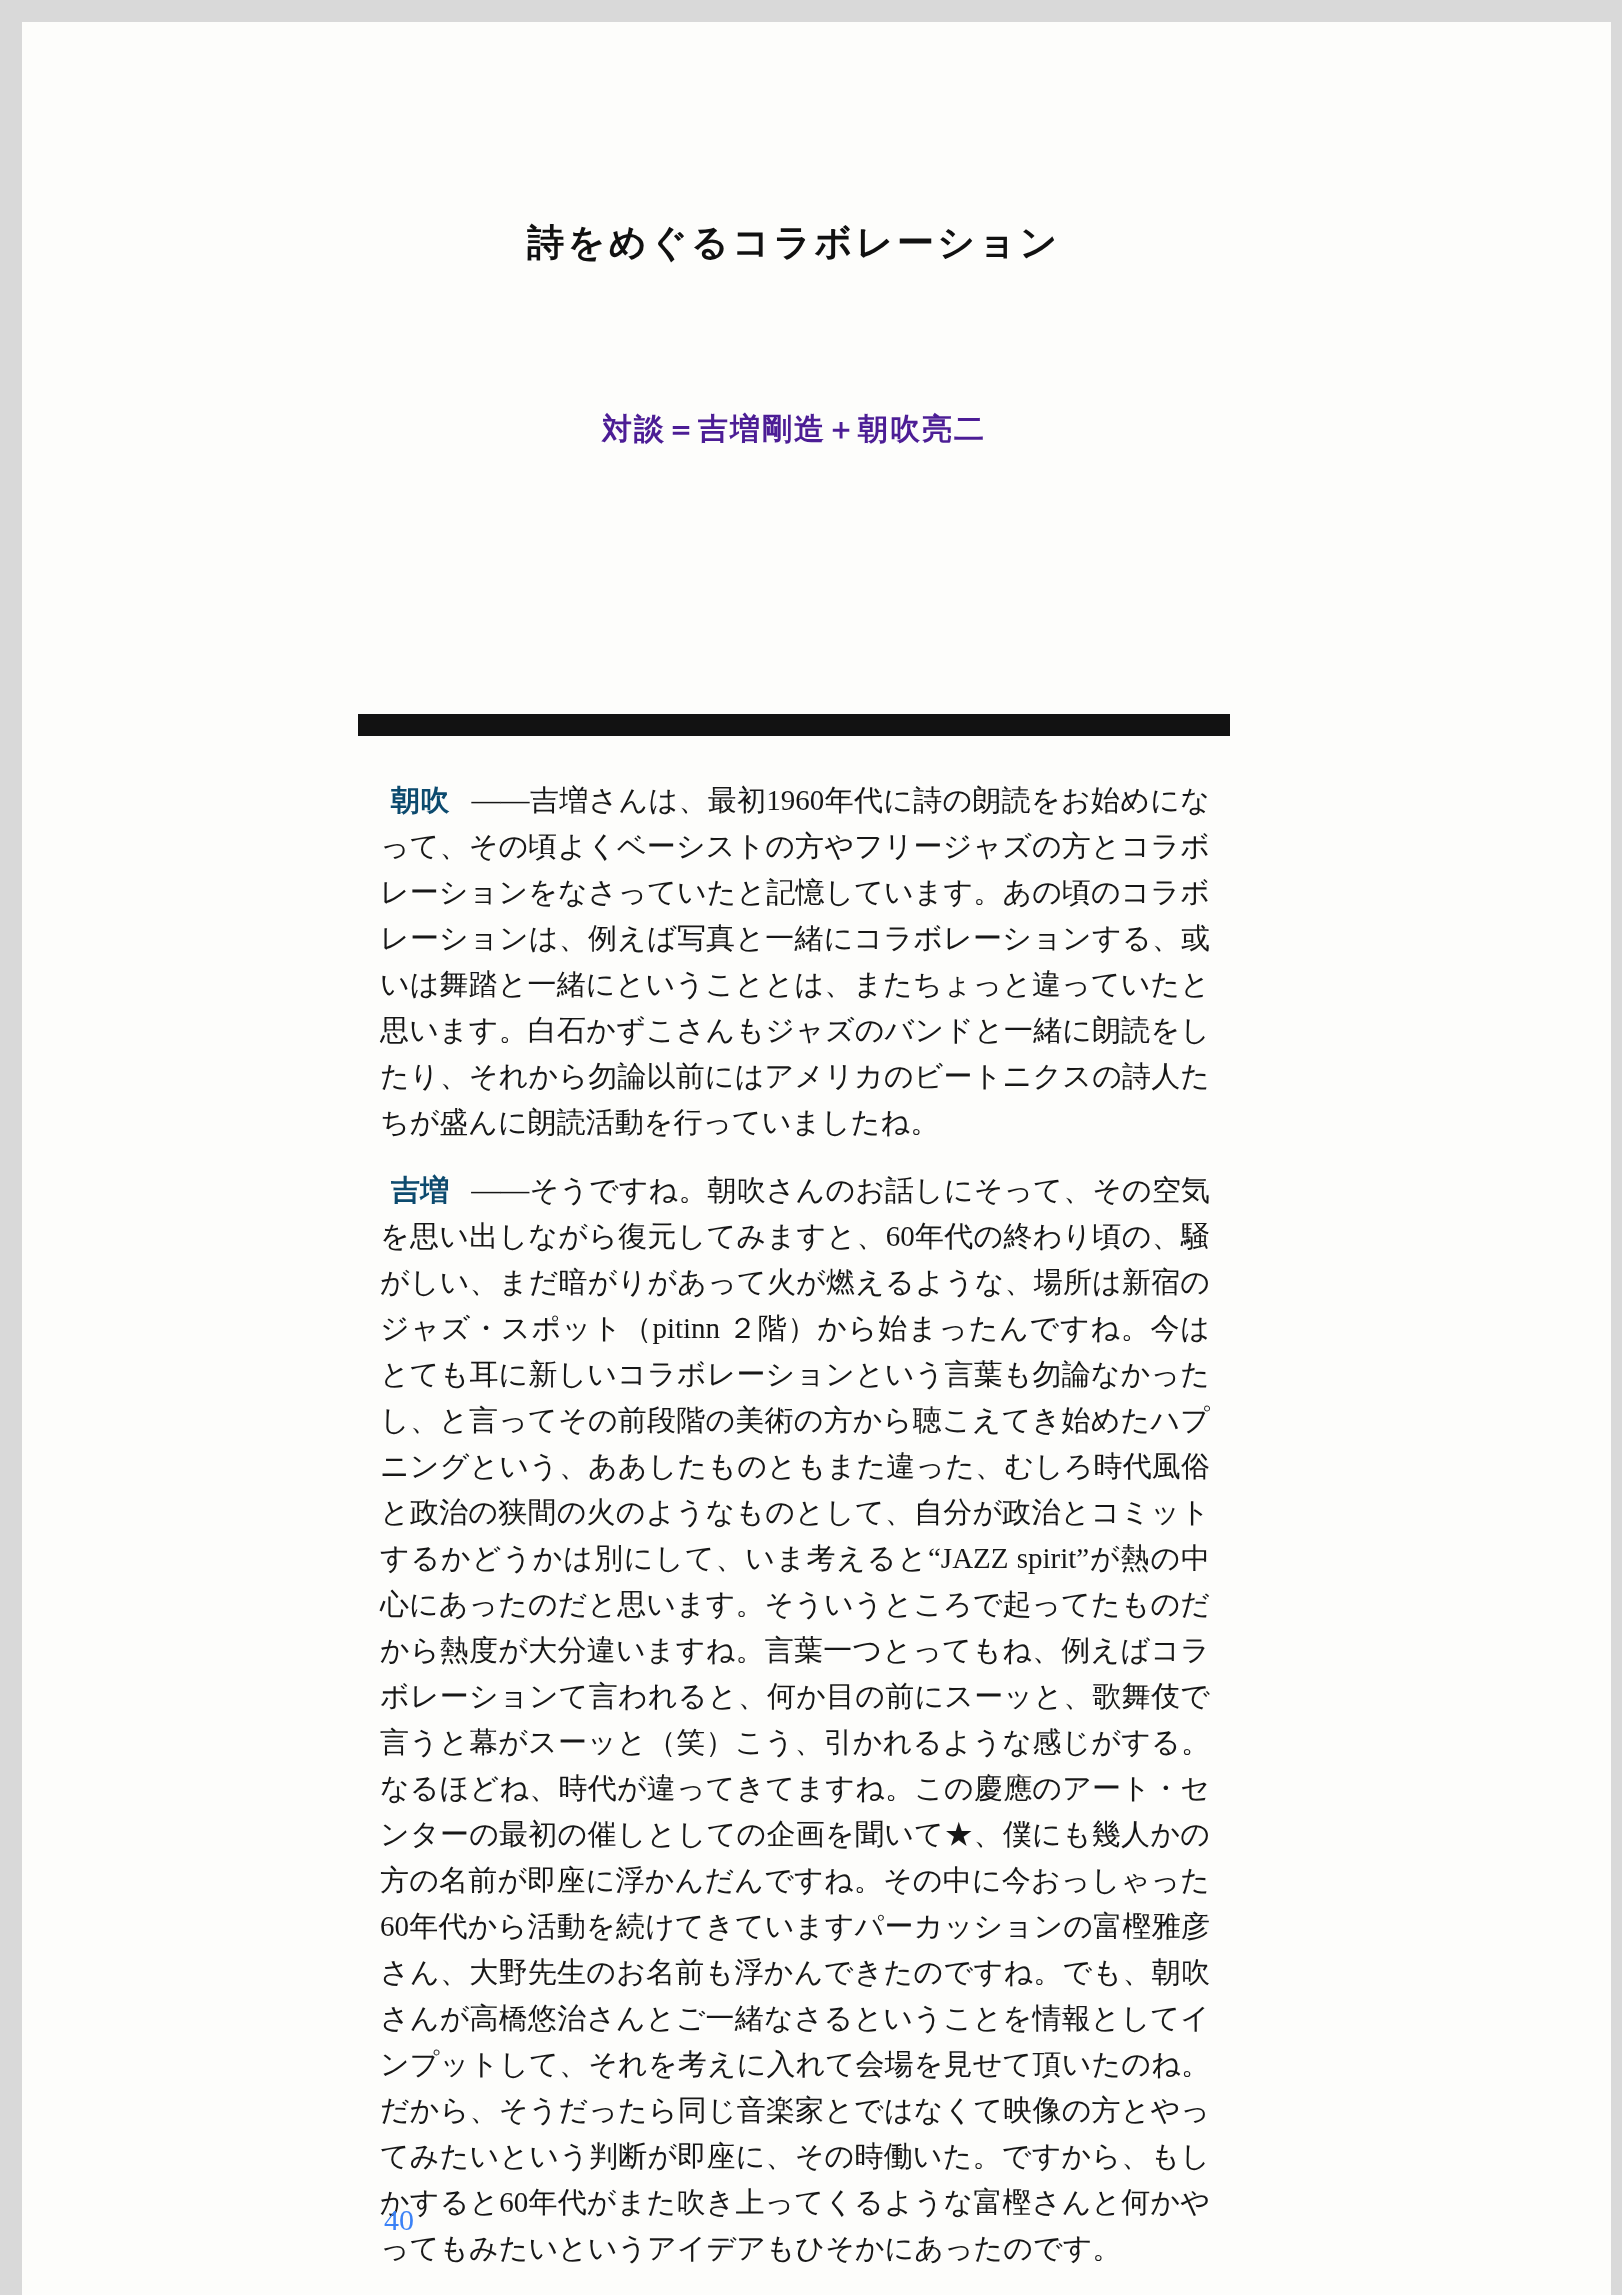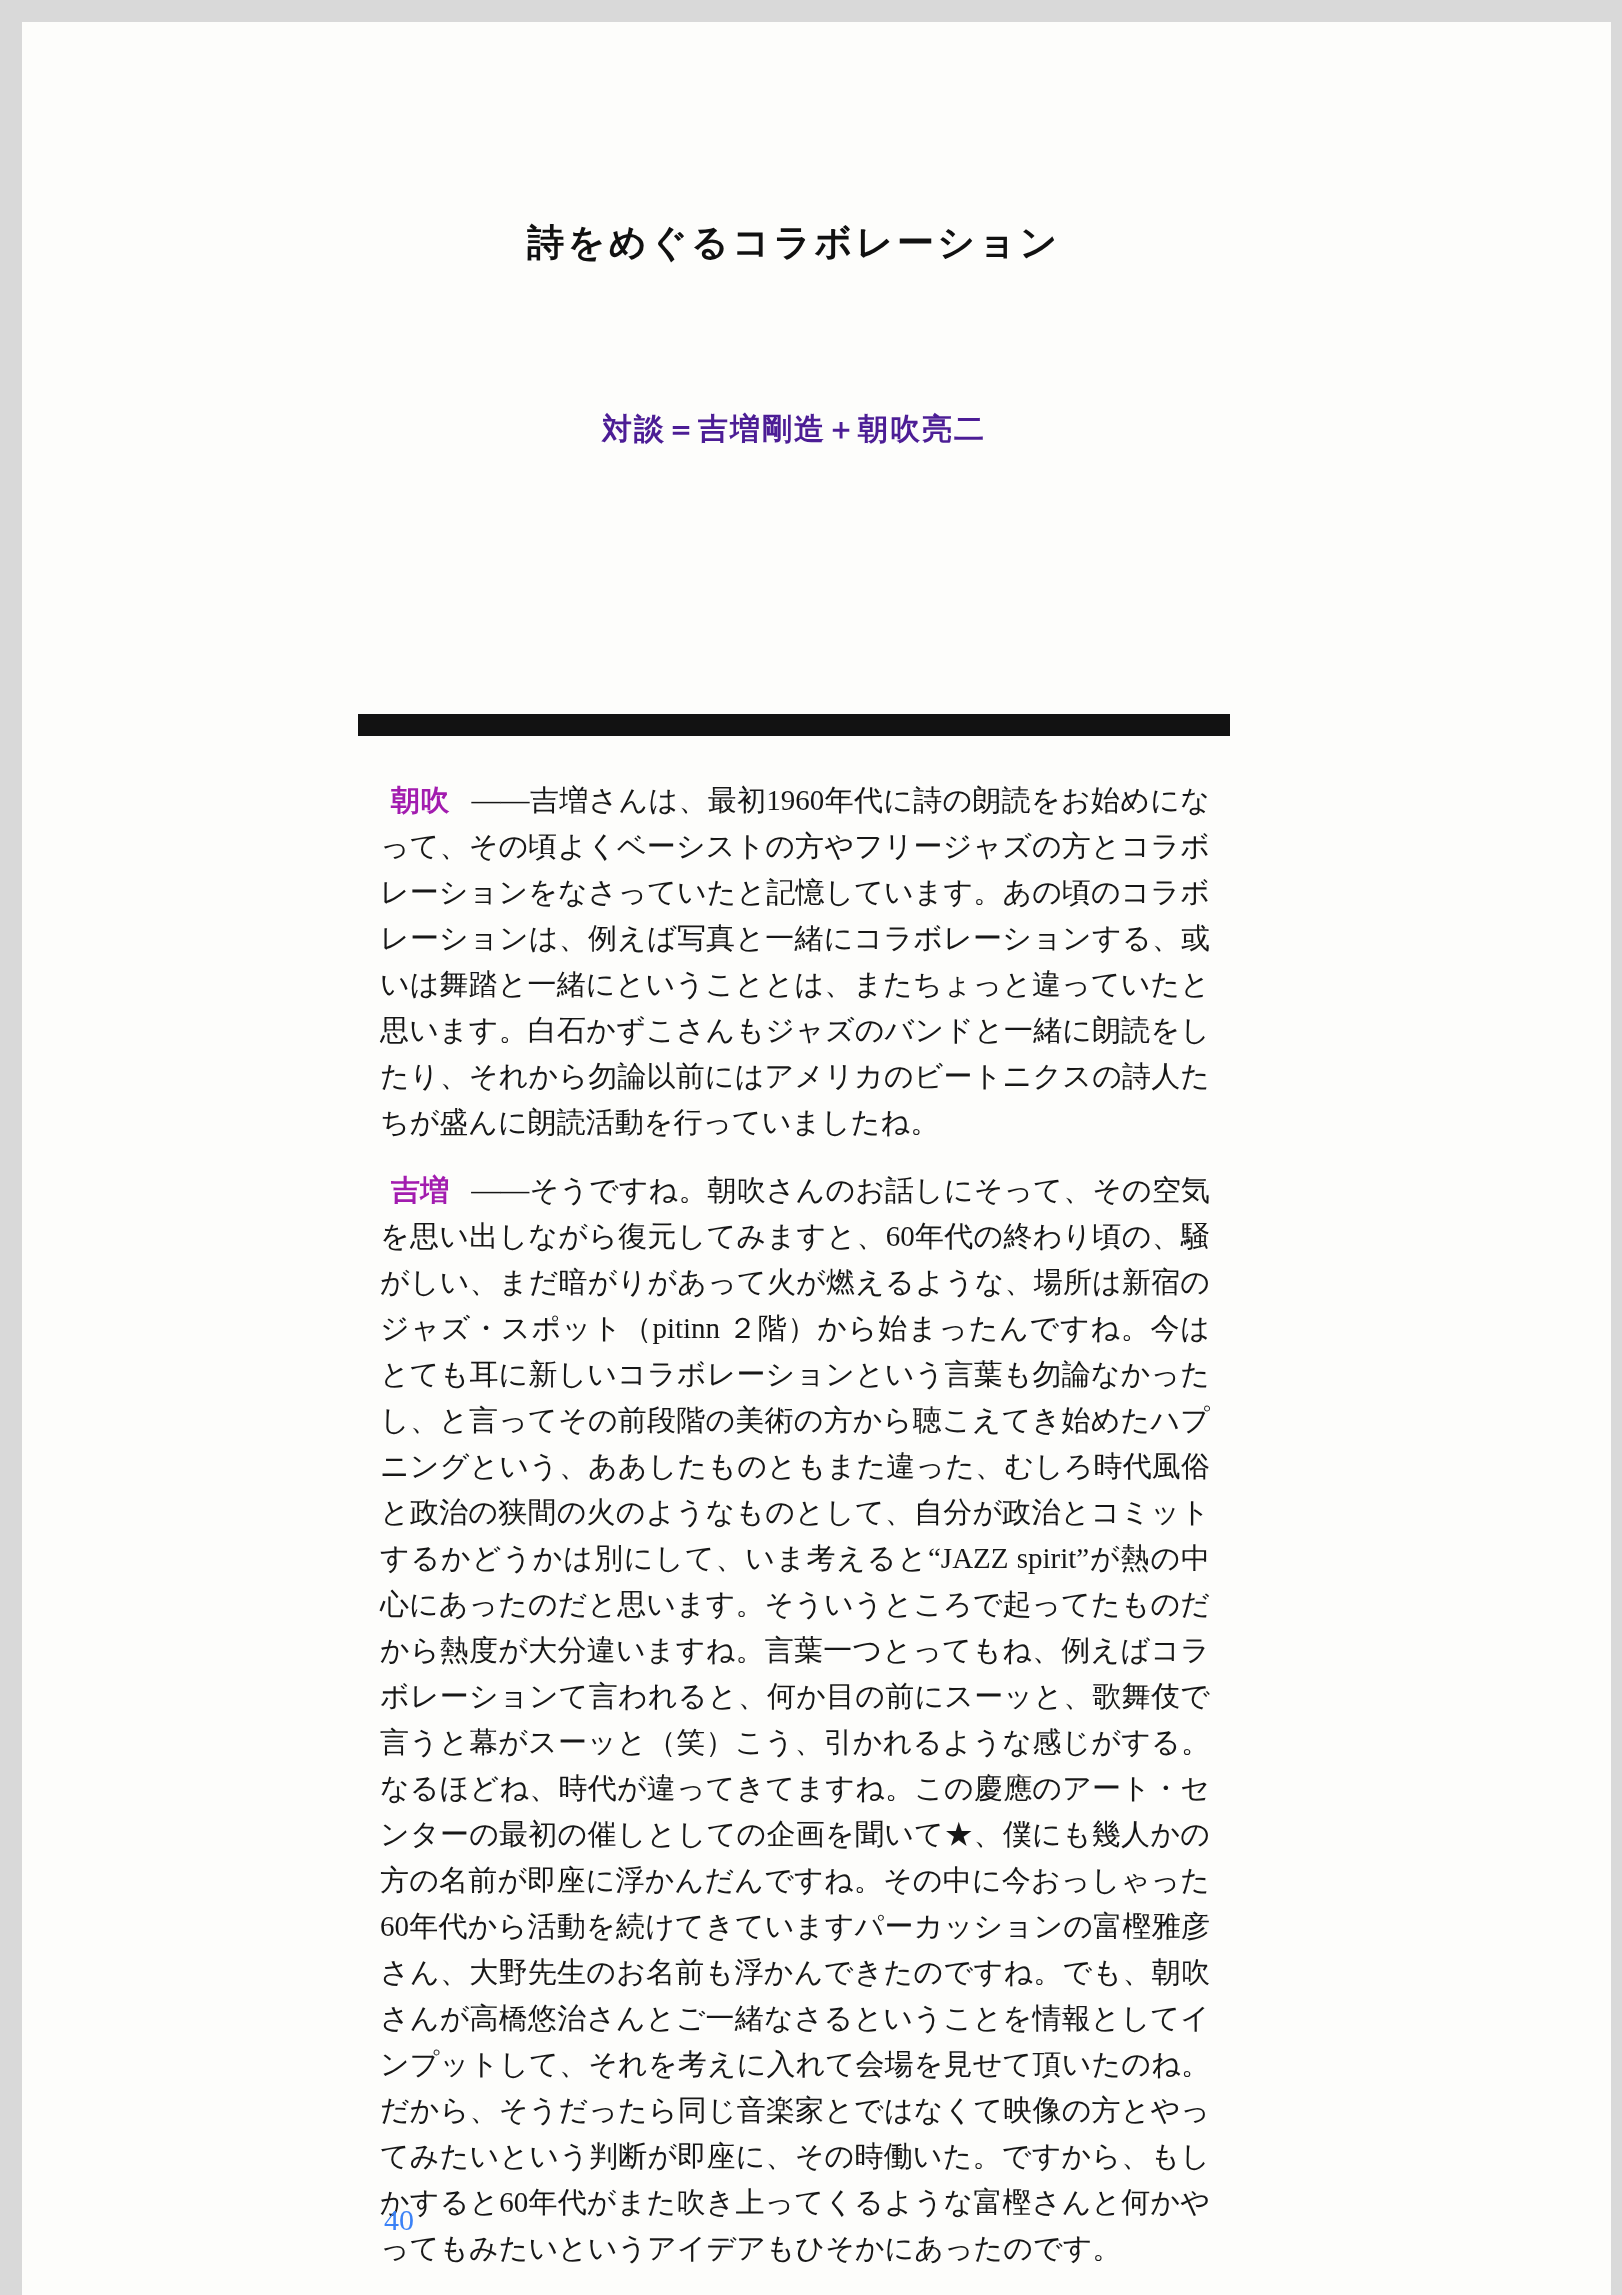--- a/index.html
+++ b/index.html
@@ -54,21 +54,21 @@
     top: 733px;
     font-size: 29px;
     line-height: 46px;
     text-align: justify;
     color: #171717;
   }
   .para { margin: 0; }
   .speaker {
     font-family: Liberation Sans, sans-serif;
     font-weight: bold;
-    color: #a21caf;
+    color: #0c4a6e;
   }
   .page-number {
     position: absolute;
     left: 351px;
     top: 2170px;
     font-size: 30px;
     color: #3b82f6;
   }
 </style>
 </head>

